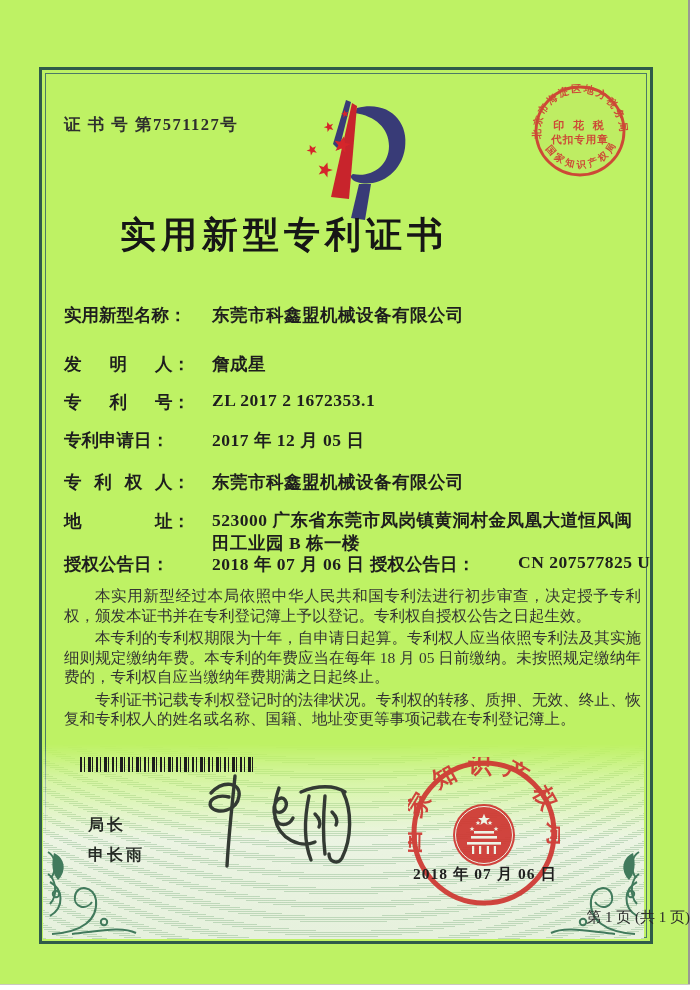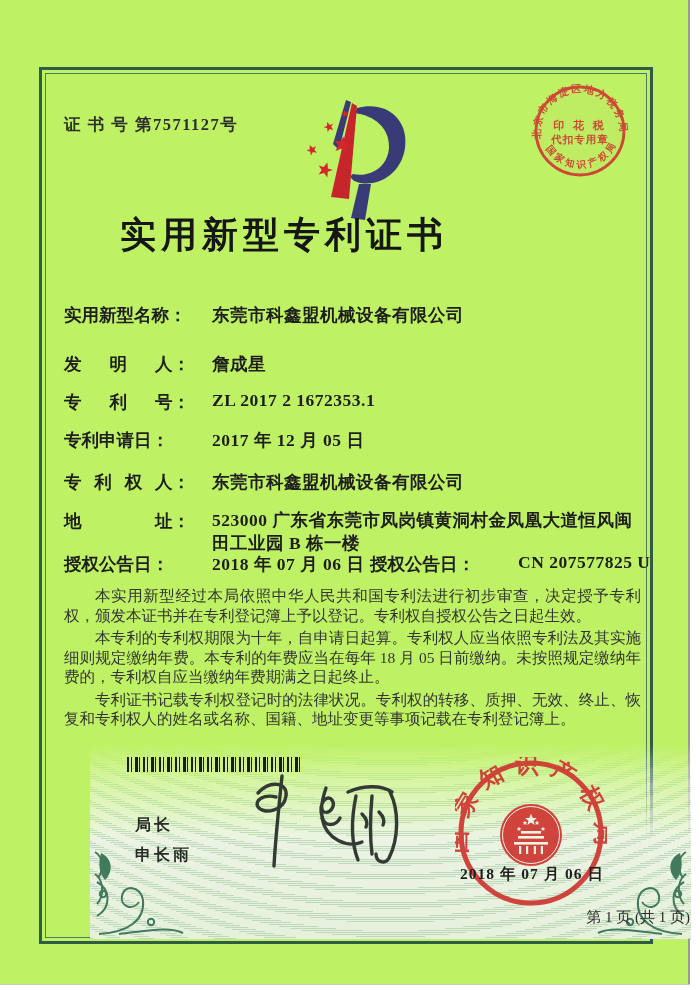--- a/index.html
+++ b/index.html
@@ -19,21 +19,21 @@
   .frow{position:absolute;left:64px;font-size:17.5px;font-weight:600;color:#1e1e1e;white-space:nowrap;}
   .flabel{display:inline-flex;justify-content:space-between;width:126px;vertical-align:top;}
   .fvalue{margin-left:22px;letter-spacing:.5px;}
   .fvalue.wrap{display:inline-block;white-space:normal;width:438px;line-height:23px;vertical-align:top;}
   .pair2{position:absolute;left:306px;top:0;white-space:nowrap;}
   
   .bodytext{position:absolute;left:64px;top:586px;width:577px;font-size:15.5px;line-height:19.5px;
             color:#343434;text-align:justify;}
   .bodytext p{margin:0 0 3px 0;text-indent:2em;}
   
-  .band{position:absolute;left:43px;top:744px;width:601px;height:195px;margin-left:47px;}
+  .band{position:absolute;left:43px;top:744px;width:601px;height:195px;}
   .band-bg{position:absolute;inset:0;
      background:
        repeating-radial-gradient(ellipse 1800px 860px at 50% 1900px, rgba(110,165,115,.34) 0 1px, rgba(0,0,0,0) 1px 4.5px),
        linear-gradient(180deg,#f5faf1 0%,#eaf3e1 55%,#e6f1dd 100%);
      -webkit-mask-image:linear-gradient(to bottom,rgba(0,0,0,0) 0,rgba(0,0,0,.45) 34px,#000 95px);
      mask-image:linear-gradient(to bottom,rgba(0,0,0,0) 0,rgba(0,0,0,.45) 34px,#000 95px);}
   .barcode{position:absolute;left:37px;top:13px;width:176px;height:15px;
      background:repeating-linear-gradient(90deg,#1c1c1c 0 2px,rgba(0,0,0,0) 2px 4px,#1c1c1c 4px 5px,
         rgba(0,0,0,0) 5px 8px,#1c1c1c 8px 11px,rgba(0,0,0,0) 11px 12px,#1c1c1c 12px 13px,rgba(0,0,0,0) 13px 16px);}
   .commissioner{position:absolute;left:45px;top:66px;font-size:16px;letter-spacing:3px;color:#262b26;font-weight:600;line-height:30px;}

